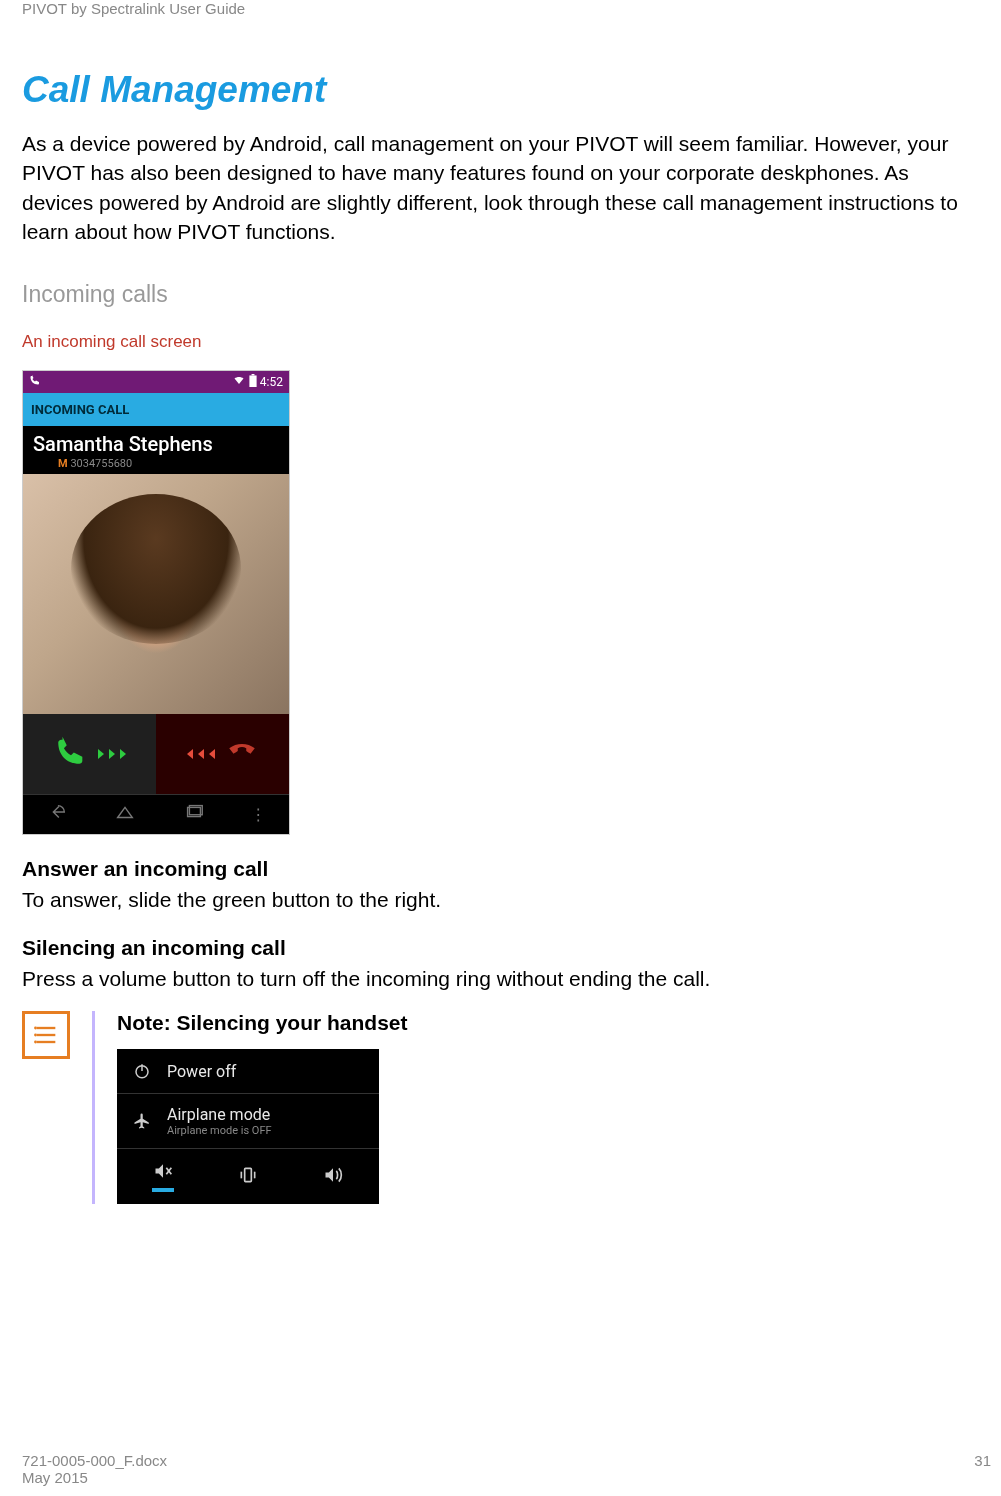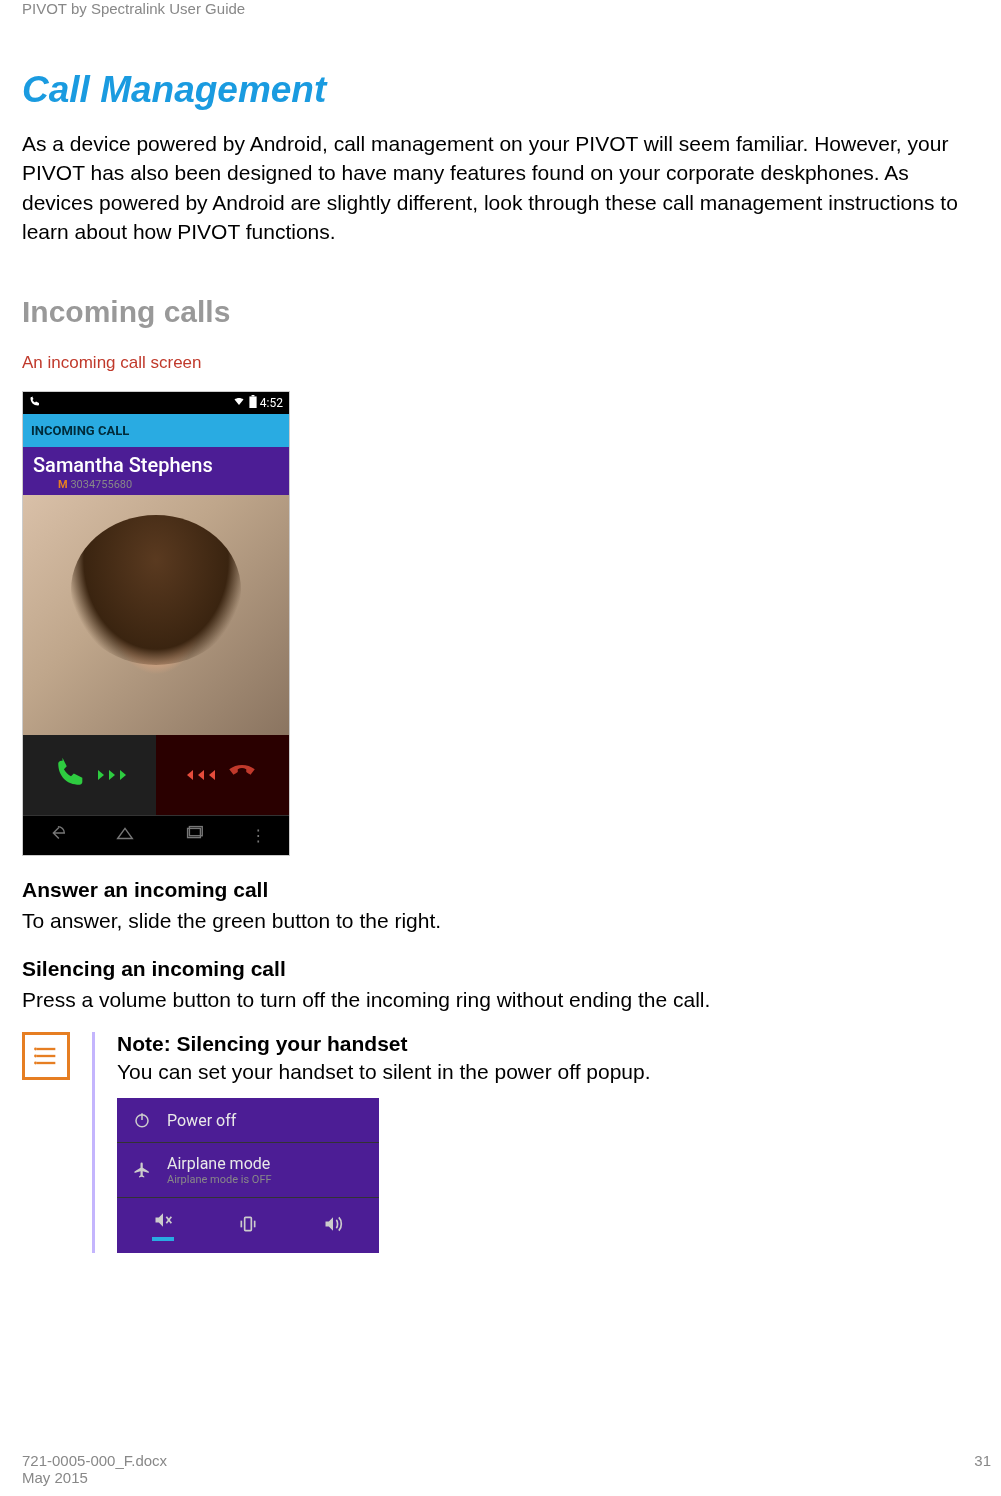--- a/index.html
+++ b/index.html
@@ -21,58 +21,58 @@
     font-style: italic;
     font-weight: bold;
     color: #1a9be0;
     font-size: 37px;
     margin-top: 52px;
     margin-bottom: 18px;
   }
   .intro { line-height: 1.4; }
   .sub-heading {
     color: #999;
-    font-weight: bold;
-    font-size: 30px;
-    margin-top: 48px;
+    font-weight: normal;
+    font-size: 23px;
+    margin-top: 34px;
     margin-bottom: 24px;
   }
   .red-caption {
     color: #c0392b;
     font-size: 17px;
     margin-top: 14px;
     margin-bottom: 18px;
   }
   .phone {
     width: 268px;
     background: #1a1a1a;
     border: 1px solid #ccc;
     font-family: "Roboto", Arial, sans-serif;
     margin-top: 4px;
   }
   .status-bar {
     height: 22px;
-    background: #000000;
+    background: #701a75;
     color: #fff;
     display: flex;
     justify-content: space-between;
     align-items: center;
     font-size: 12px;
     padding: 0 6px;
   }
   .status-right { display: flex; align-items: center; gap: 3px; }
   .incoming-banner {
     background: #29abe2;
     color: #002b3a;
     font-weight: bold;
     font-size: 13px;
     padding: 9px 8px;
   }
   .caller-block {
-    background: #4c1d95;
+    background: #000000;
     padding: 6px 10px 4px;
   }
   .caller-name { color: #fff; font-size: 20px; font-weight: 500; }
   .caller-meta { font-size: 11px; margin-top: 1px; margin-left: 25px; }
   .caller-meta .m { color: #e67e22; font-weight: bold; }
   .caller-meta .num { color: #888; }
   .photo {
     height: 240px;
     background: linear-gradient(135deg,#d9c0a8 0%, #bfa68b 40%, #8a7460 100%);
     position: relative;
@@ -147,21 +147,21 @@
     justify-content: center;
   }
   .note-body {
     border-left: 3px solid #c4b5fd;
     padding-left: 22px;
     flex: 1;
   }
   .note-title { font-weight: bold; margin-bottom: 4px; }
   .popup {
     width: 262px;
-    background: #4c1d95;
+    background: #000000;
     margin-top: 14px;
     font-family: "Roboto", Arial, sans-serif;
   }
   .popup-row {
     display: flex;
     align-items: center;
     padding: 11px 14px;
     border-bottom: 1px solid #333;
     gap: 14px;
     color: #e8e8e8;
@@ -291,21 +291,20 @@
         <line x1="4" y1="12" x2="20" y2="12" stroke="#e67e22" stroke-width="2"></line>
         <line x1="4" y1="18" x2="20" y2="18" stroke="#e67e22" stroke-width="2"></line>
         <circle cx="3" cy="6" r="1.2" fill="#e67e22"></circle>
         <circle cx="3" cy="12" r="1.2" fill="#e67e22"></circle>
         <circle cx="3" cy="18" r="1.2" fill="#e67e22"></circle>
       </svg>
     </div>
   </div>
   <div class="note-body">
     <div class="note-title">Note: Silencing your handset</div>
-    <p>You can set your handset to silent in the power off popup.</p>
     <div class="popup">
       <div class="popup-row">
         <span class="popup-icon">
           <svg width="18" height="18" viewBox="0 0 24 24">
               <circle cx="12" cy="13" r="8" stroke="#ccc" fill="none" stroke-width="2"></circle>
               <line x1="12" y1="3" x2="12" y2="12" stroke="#ccc" stroke-width="2"></line>
             </svg>
         </span>
         <span>Power off</span>
       </div>

